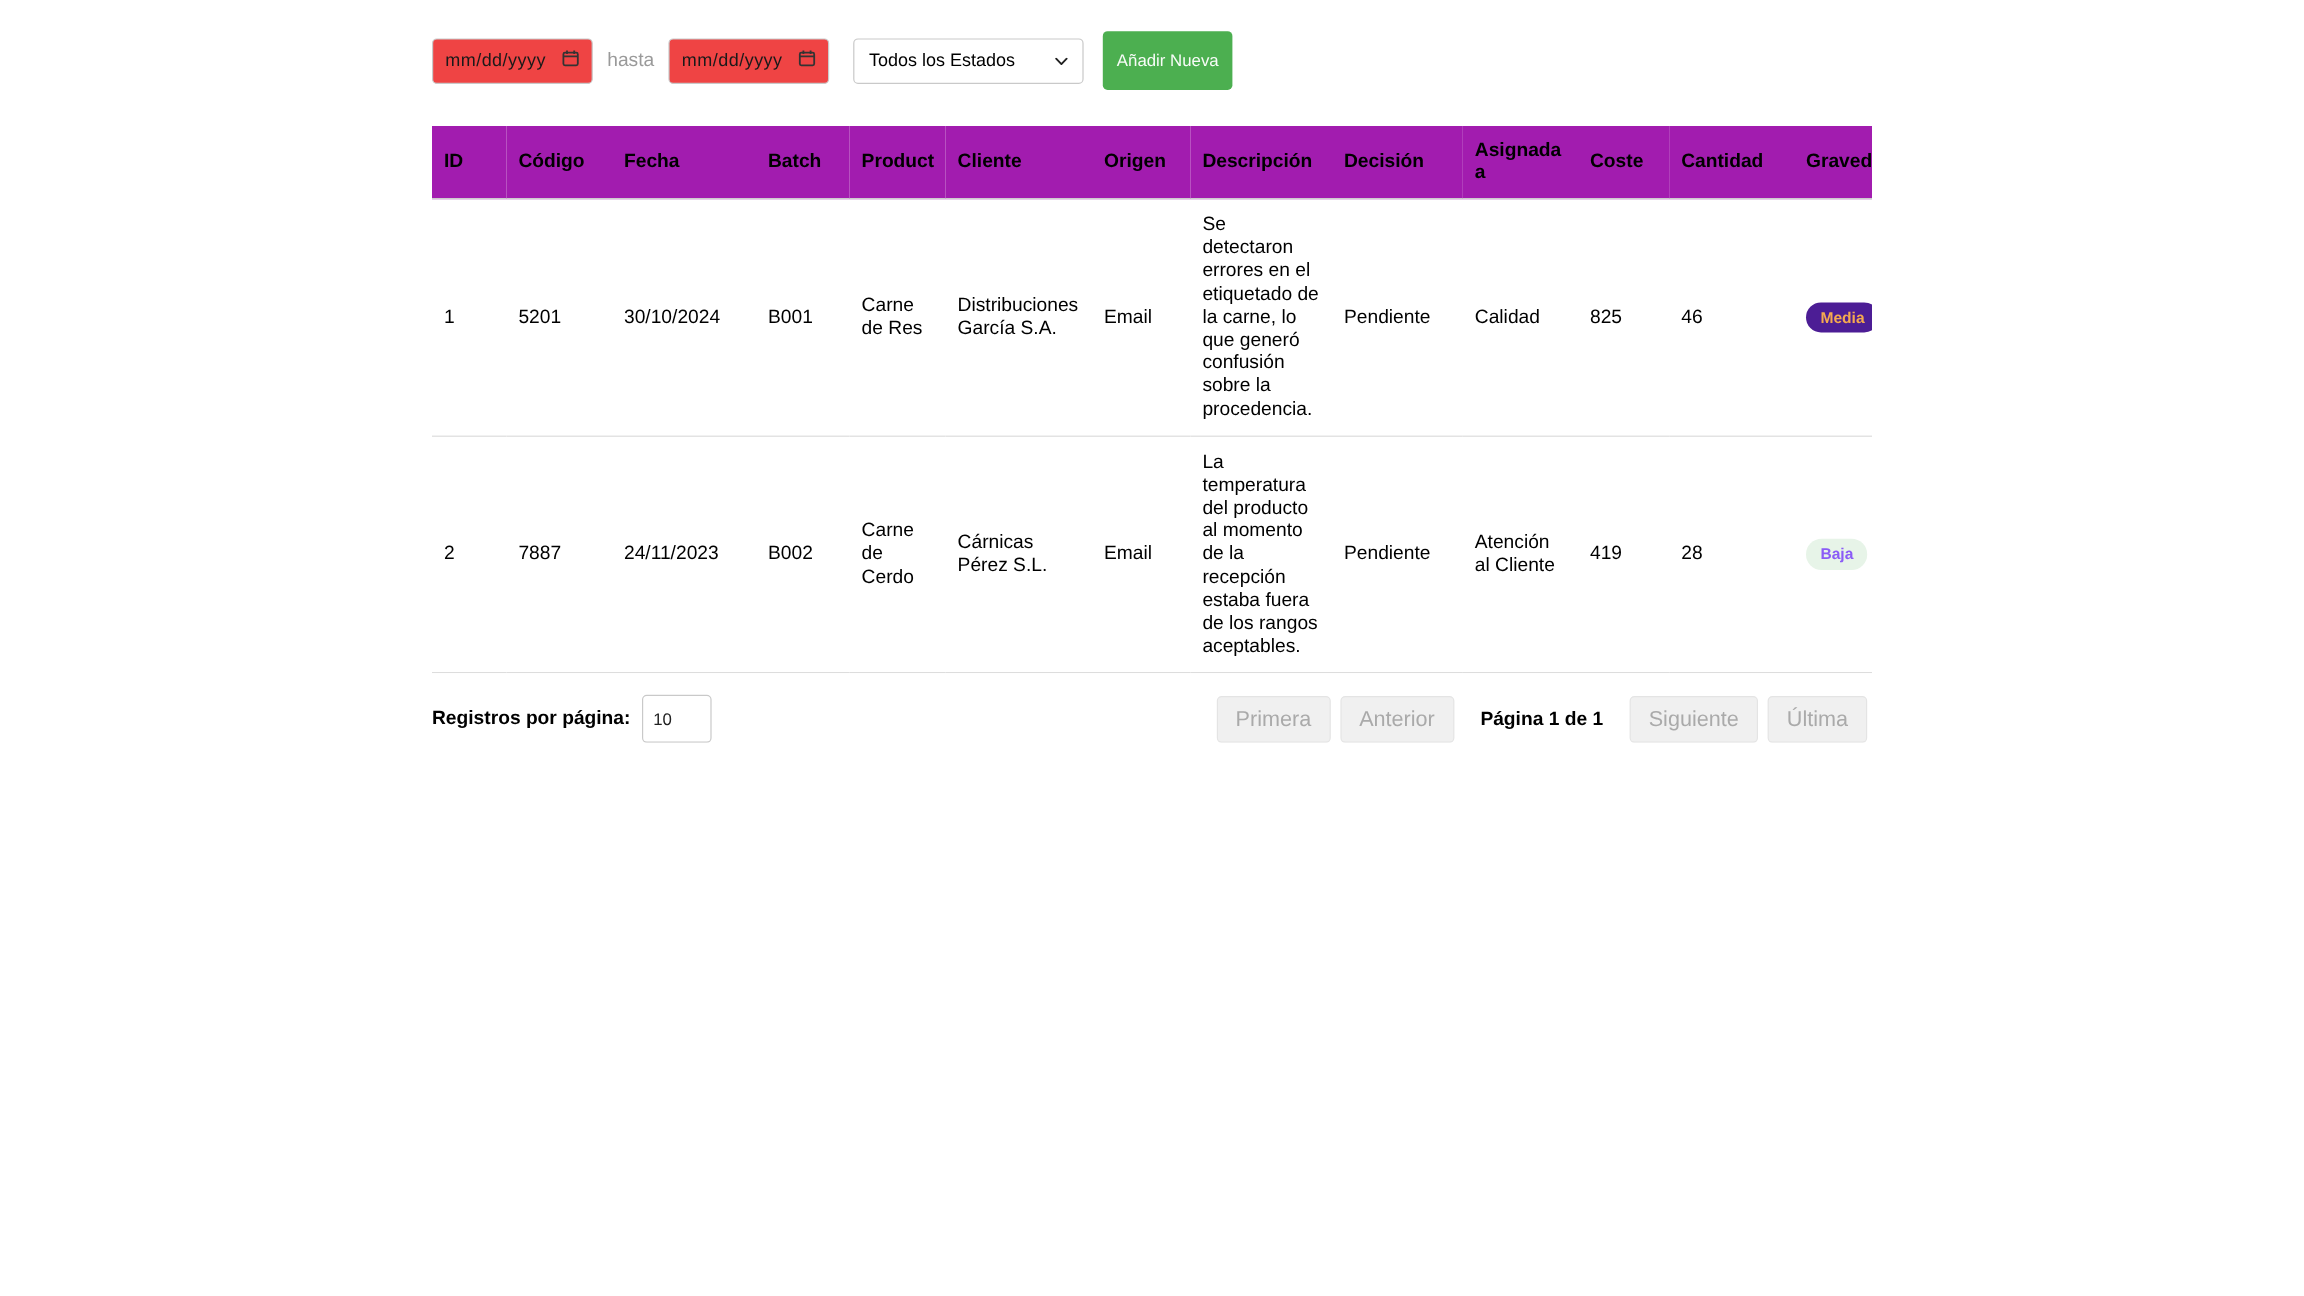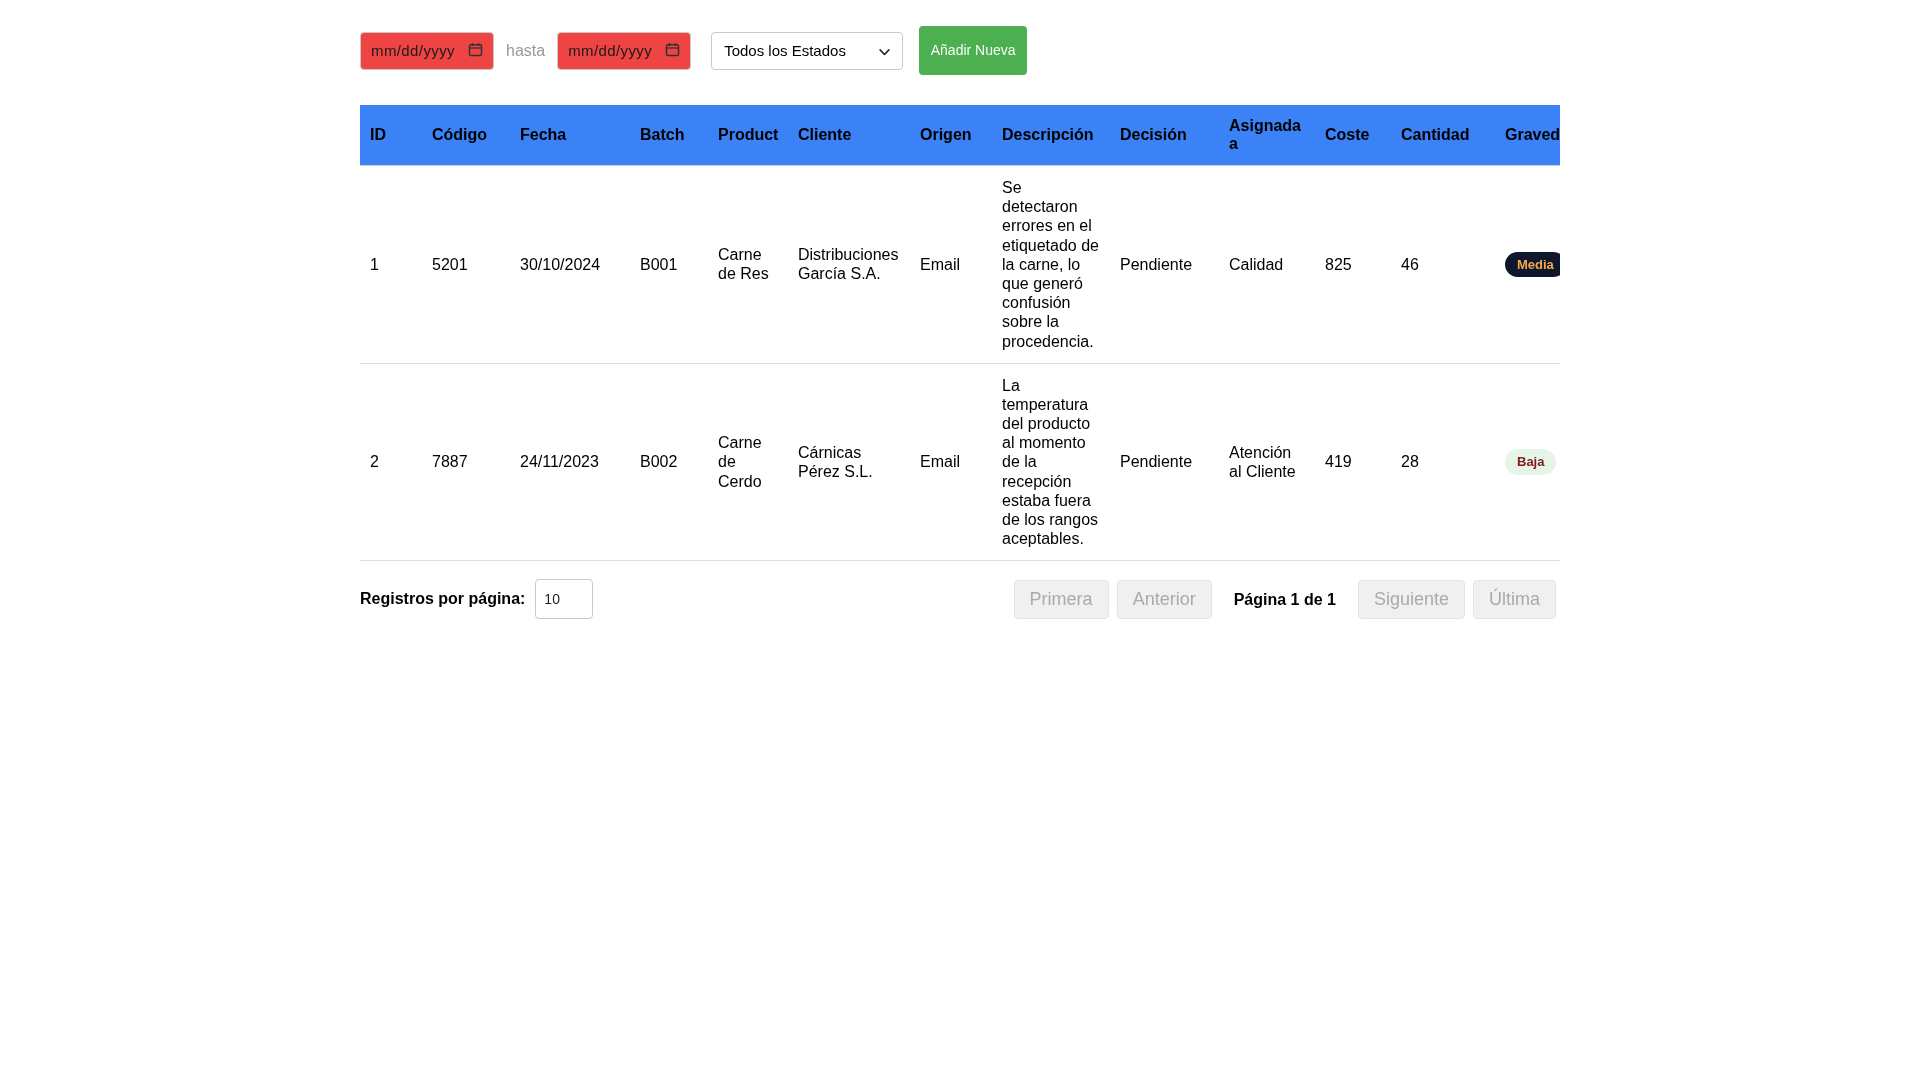--- a/index.html
+++ b/index.html
@@ -30,38 +30,38 @@
   .add-btn {
     margin-left: 16px; width: 108px; min-height: 49px;
     background: #4CAF50; color: rgba(255,255,255,0.96);
     border: none; border-radius: 4px; font-family: inherit;
     font-size: 14px; line-height: 1.2; padding: 8px 10px; cursor: pointer;
   }
 
   
   .table-clip { width: 1200px; overflow: hidden; }
   table { border-collapse: collapse; table-layout: fixed; width: 1235px; }
-  thead tr { background: #3b82f6; }
+  thead tr { background: #a21caf; }
   th {
     text-align: left; font-weight: 700; font-size: 16px;
     padding: 12px 10px; vertical-align: middle;
     border-bottom: 1px solid #cccccc;
   }
   td {
     text-align: left; font-size: 16px; line-height: 1.2;
     padding: 12px 10px; vertical-align: middle;
     border-bottom: 1px solid #dddddd;
     word-wrap: normal;
   }
   .badge {
     display: inline-block; padding: 5px 12px; border-radius: 14px;
     font-size: 13px; font-weight: 700; white-space: nowrap;
   }
-  .badge-media { background: #0f172a; color: #F5A94F; }
-  .badge-baja  { background: #E7F4E8; color: #7f1d1d; }
+  .badge-media { background: #4c1d95; color: #F5A94F; }
+  .badge-baja  { background: #E7F4E8; color: #8b5cf6; }
 
   
   .footer { display: flex; justify-content: space-between; align-items: flex-end; margin-top: 18px; }
   .footer-left { display: flex; align-items: center; }
   .records-label { font-weight: 700; font-size: 16px; margin-right: 10px; }
   .records-input {
     width: 58px; height: 40px; padding: 4px 8px;
     border: 1px solid #c9c9c9; border-radius: 4px;
     font-family: inherit; font-size: 14px; color: #222;
   }

